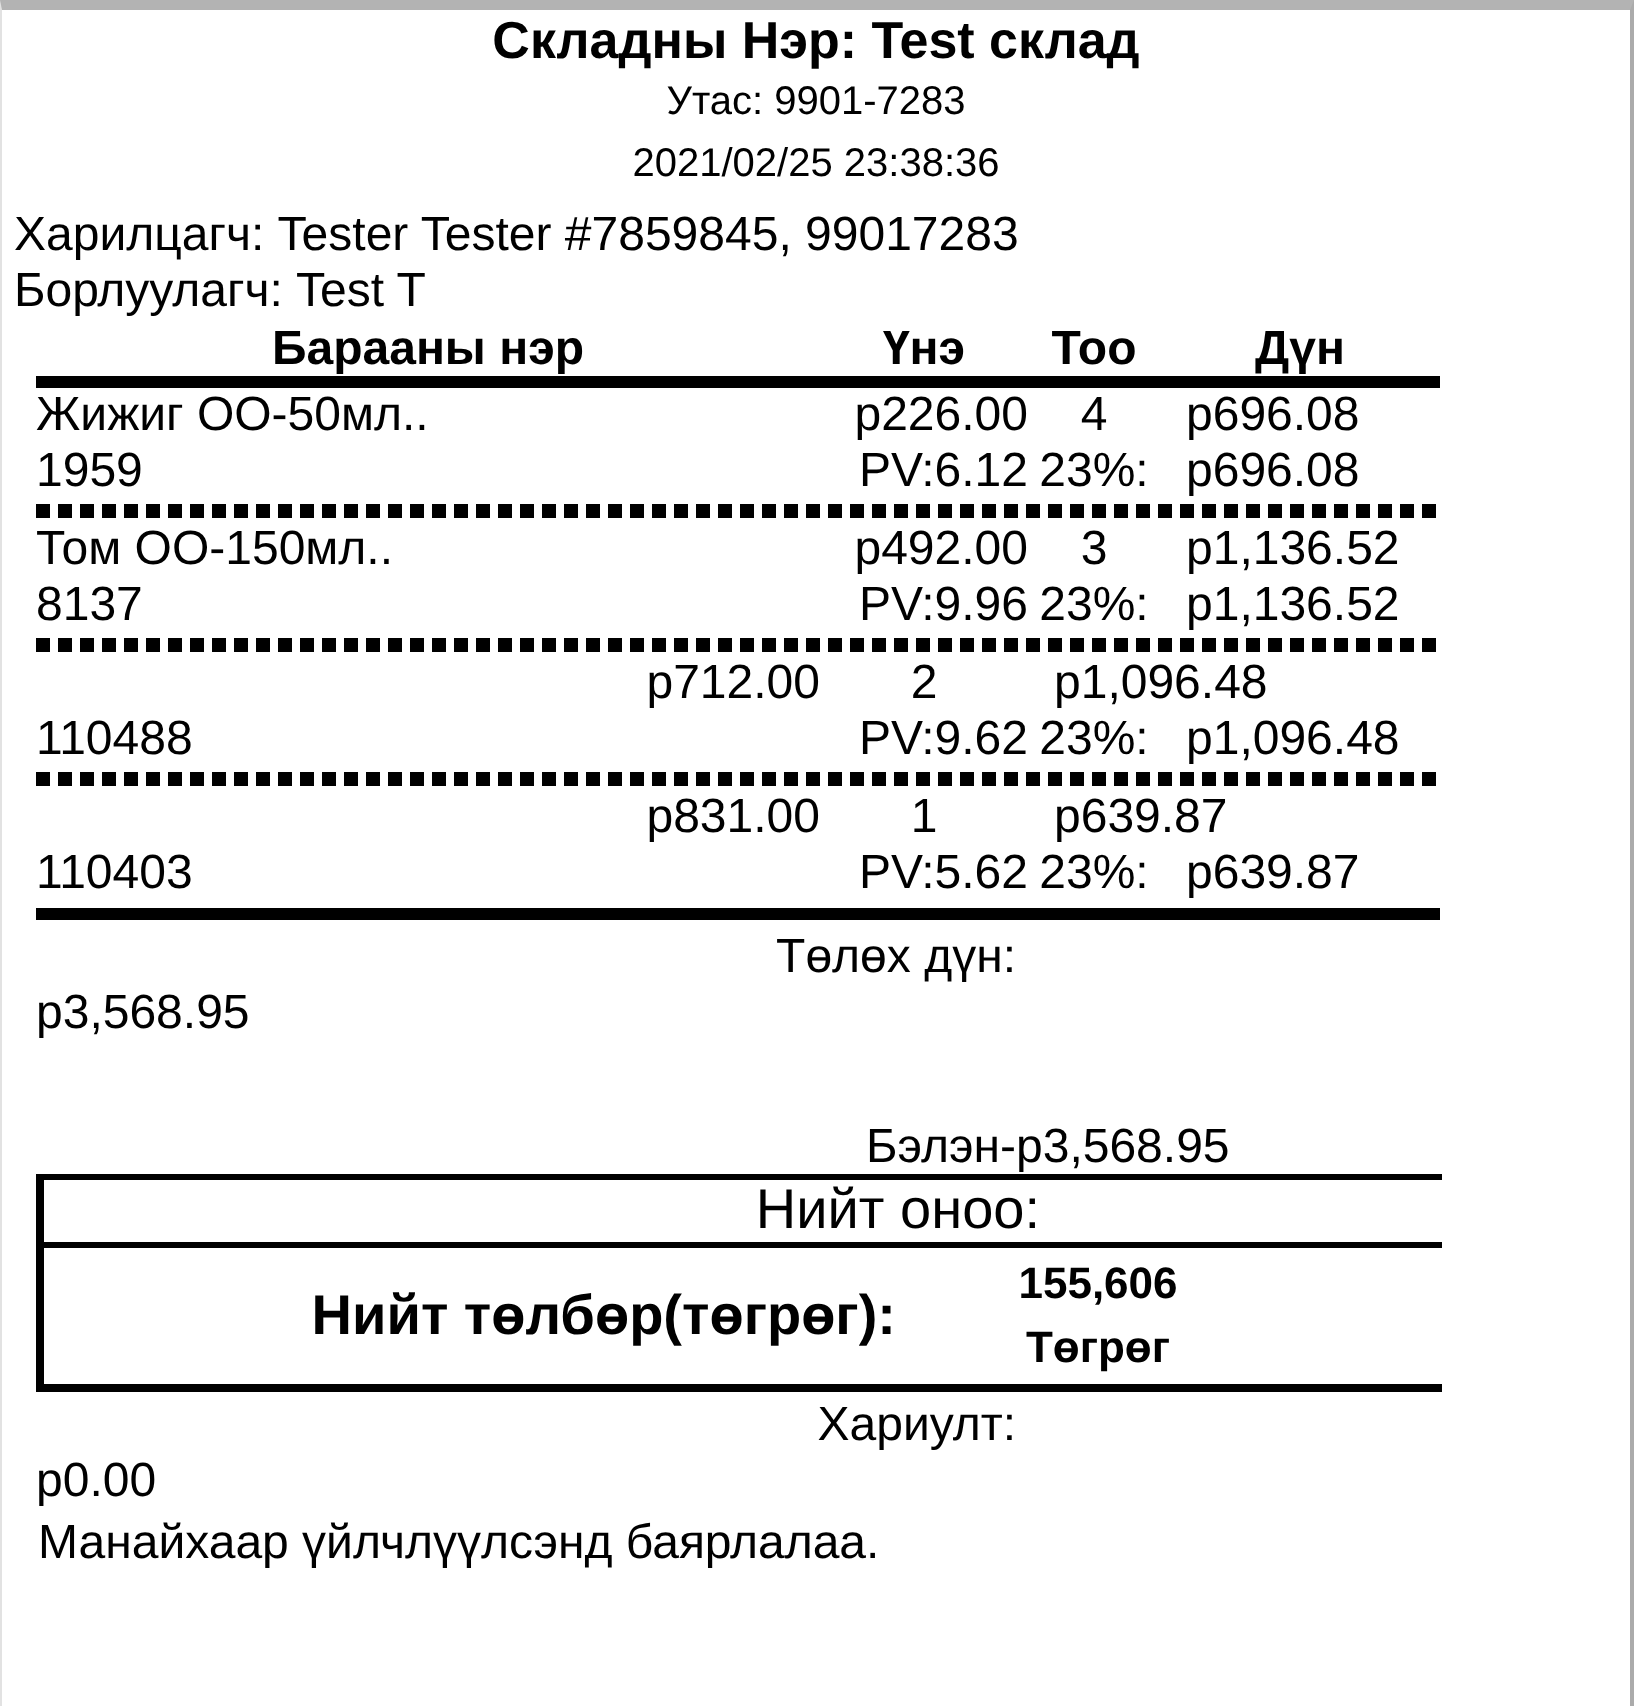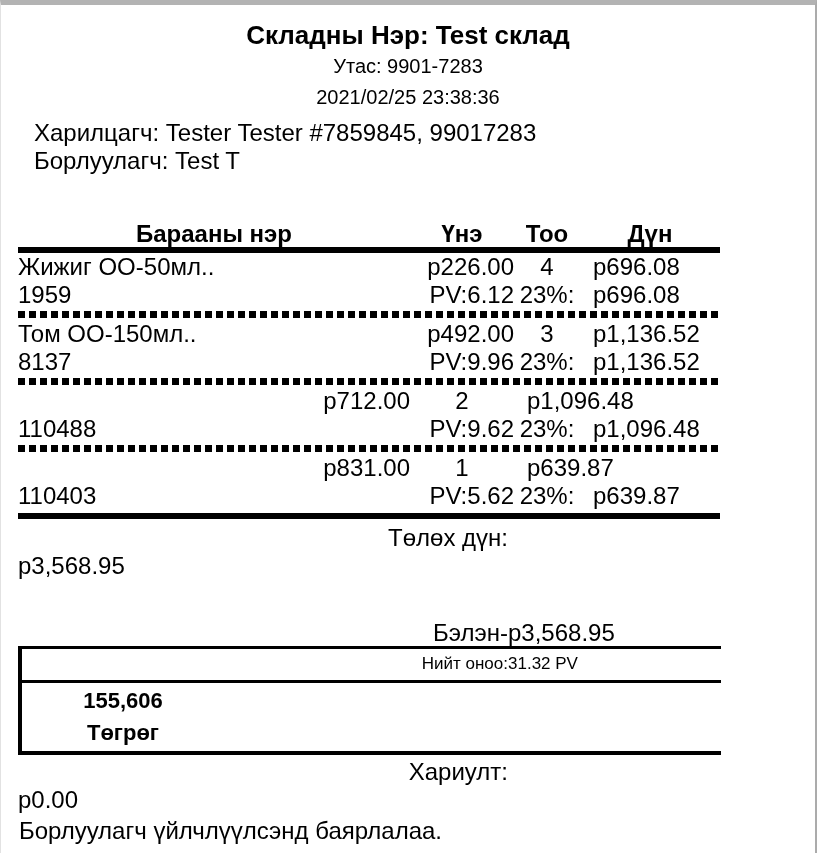--- a/index.html
+++ b/index.html
@@ -3,44 +3,44 @@
 <meta charset="utf-8">
 <style>
   html,body{margin:0;padding:0;background:#fff;}
   .page{
     width:817px;height:853px;box-sizing:border-box;position:relative;overflow:hidden;
     background:#ffffff;color:#000;
     border-top:5px solid #b3b3b3;border-right:2px solid #ababab;border-left:1px solid #e2e2e2;
     font-family:"Liberation Sans", sans-serif;
   }
   .c{text-align:center;}
-  .hdr-block{margin-top:15px;}
+  .hdr-block{}
   .hdr-lg{font-size:26px;line-height:31px;font-weight:bold;}
   .hdr-sm{font-size:20px;line-height:31px;}
-  .info-block{margin-top:6px;margin-left:33px;}
+  .info-block{margin-top:6px;margin-left:6px;}
   .info-line{font-size:24px;line-height:28px;}
   .grid{display:grid;grid-template-columns:392px 104px 66px 140px;width:702px;margin-left:17px;}
   .thead{margin-top:2px;font-size:24px;line-height:26px;font-weight:bold;}
-  .th{text-align:center;margin-top:44px;}
+  .th{text-align:center;}
   .line-solid{height:6px;background:#000;width:702px;margin-left:17px;}
   .line-solid.total-sep{margin-top:3px;}
   .line-dotted{height:7px;width:702px;margin:2px 0 2px 17px;
     background:repeating-linear-gradient(90deg,#000 0 7px,transparent 7px 11px);}
   .trow{font-size:24px;line-height:28px;}
   .cell-price{text-align:right;}
   .cell-qty{text-align:center;}
   .cell-amt{padding-left:13px;}
   .colon-line{display:flex;font-size:24px;line-height:28px;margin-left:17px;width:702px;}
   .colon-line .lbl{width:490px;text-align:right;white-space:pre;}
   .colon-line .val{flex:1;text-align:left;}
   .pay-line{margin-top:5px;flex-direction:column;}
   .cash-line{margin-top:40px;line-height:26px;}
   .boxes{margin-left:17px;width:703px;border-left:4px solid #000;box-sizing:border-box;}
   .box-row{border-top:3px solid #000;padding:2px 0 3px;}
-  .box-row .colon-line{margin-left:0;width:100%;font-size:17px;line-height:26px;display:flex;align-items:flex-end;}
+  .box-row .colon-line{margin-left:12px;width:100%;font-size:28px;line-height:26px;display:flex;align-items:flex-end;}
   .box-row .colon-line .lbl{width:486px;}
   .box-grand{border-top:3px solid #000;border-bottom:4px solid #000;display:flex;align-items:center;padding:2px 0;}
   .grand-lbl{width:426px;text-align:right;font-weight:bold;font-size:28px;line-height:30px;}
   .grand-val{margin-left:6px;min-width:190px;text-align:center;font-weight:bold;font-size:22px;line-height:32px;}
   .change-line{margin-top:3px;flex-direction:column;}
   .thanks{margin:3px 0 0 18px;font-size:24px;line-height:28px;}
 </style>
 </head>
 <body>
 
@@ -136,31 +136,31 @@
 
   <div class="colon-line cash-line">
     <span class="lbl">Бэлэн-</span>
     <span class="val">р3,568.95</span>
   </div>
 
   <div class="boxes">
     <div class="box-row">
       <div class="colon-line">
         <span class="lbl">Нийт оноо:</span>
-        <span class="val">31.32 PV</span>
       </div>
     </div>
     <div class="box-grand">
+      <div class="grand-lbl">Нийт төлбөр(төгрөг):</div>
       <div class="grand-val">
         <div>155,606</div>
         <div>Төгрөг</div>
       </div>
     </div>
   </div>
 
   <div class="colon-line change-line">
     <span class="lbl">Хариулт:</span>
     <span class="val">р0.00</span>
   </div>
 
-  <div class="thanks">Борлуулагч үйлчлүүлсэнд баярлалаа.</div>
+  <div class="thanks">Манайхаар үйлчлүүлсэнд баярлалаа.</div>
 
 </div>
 
 </body></html>

